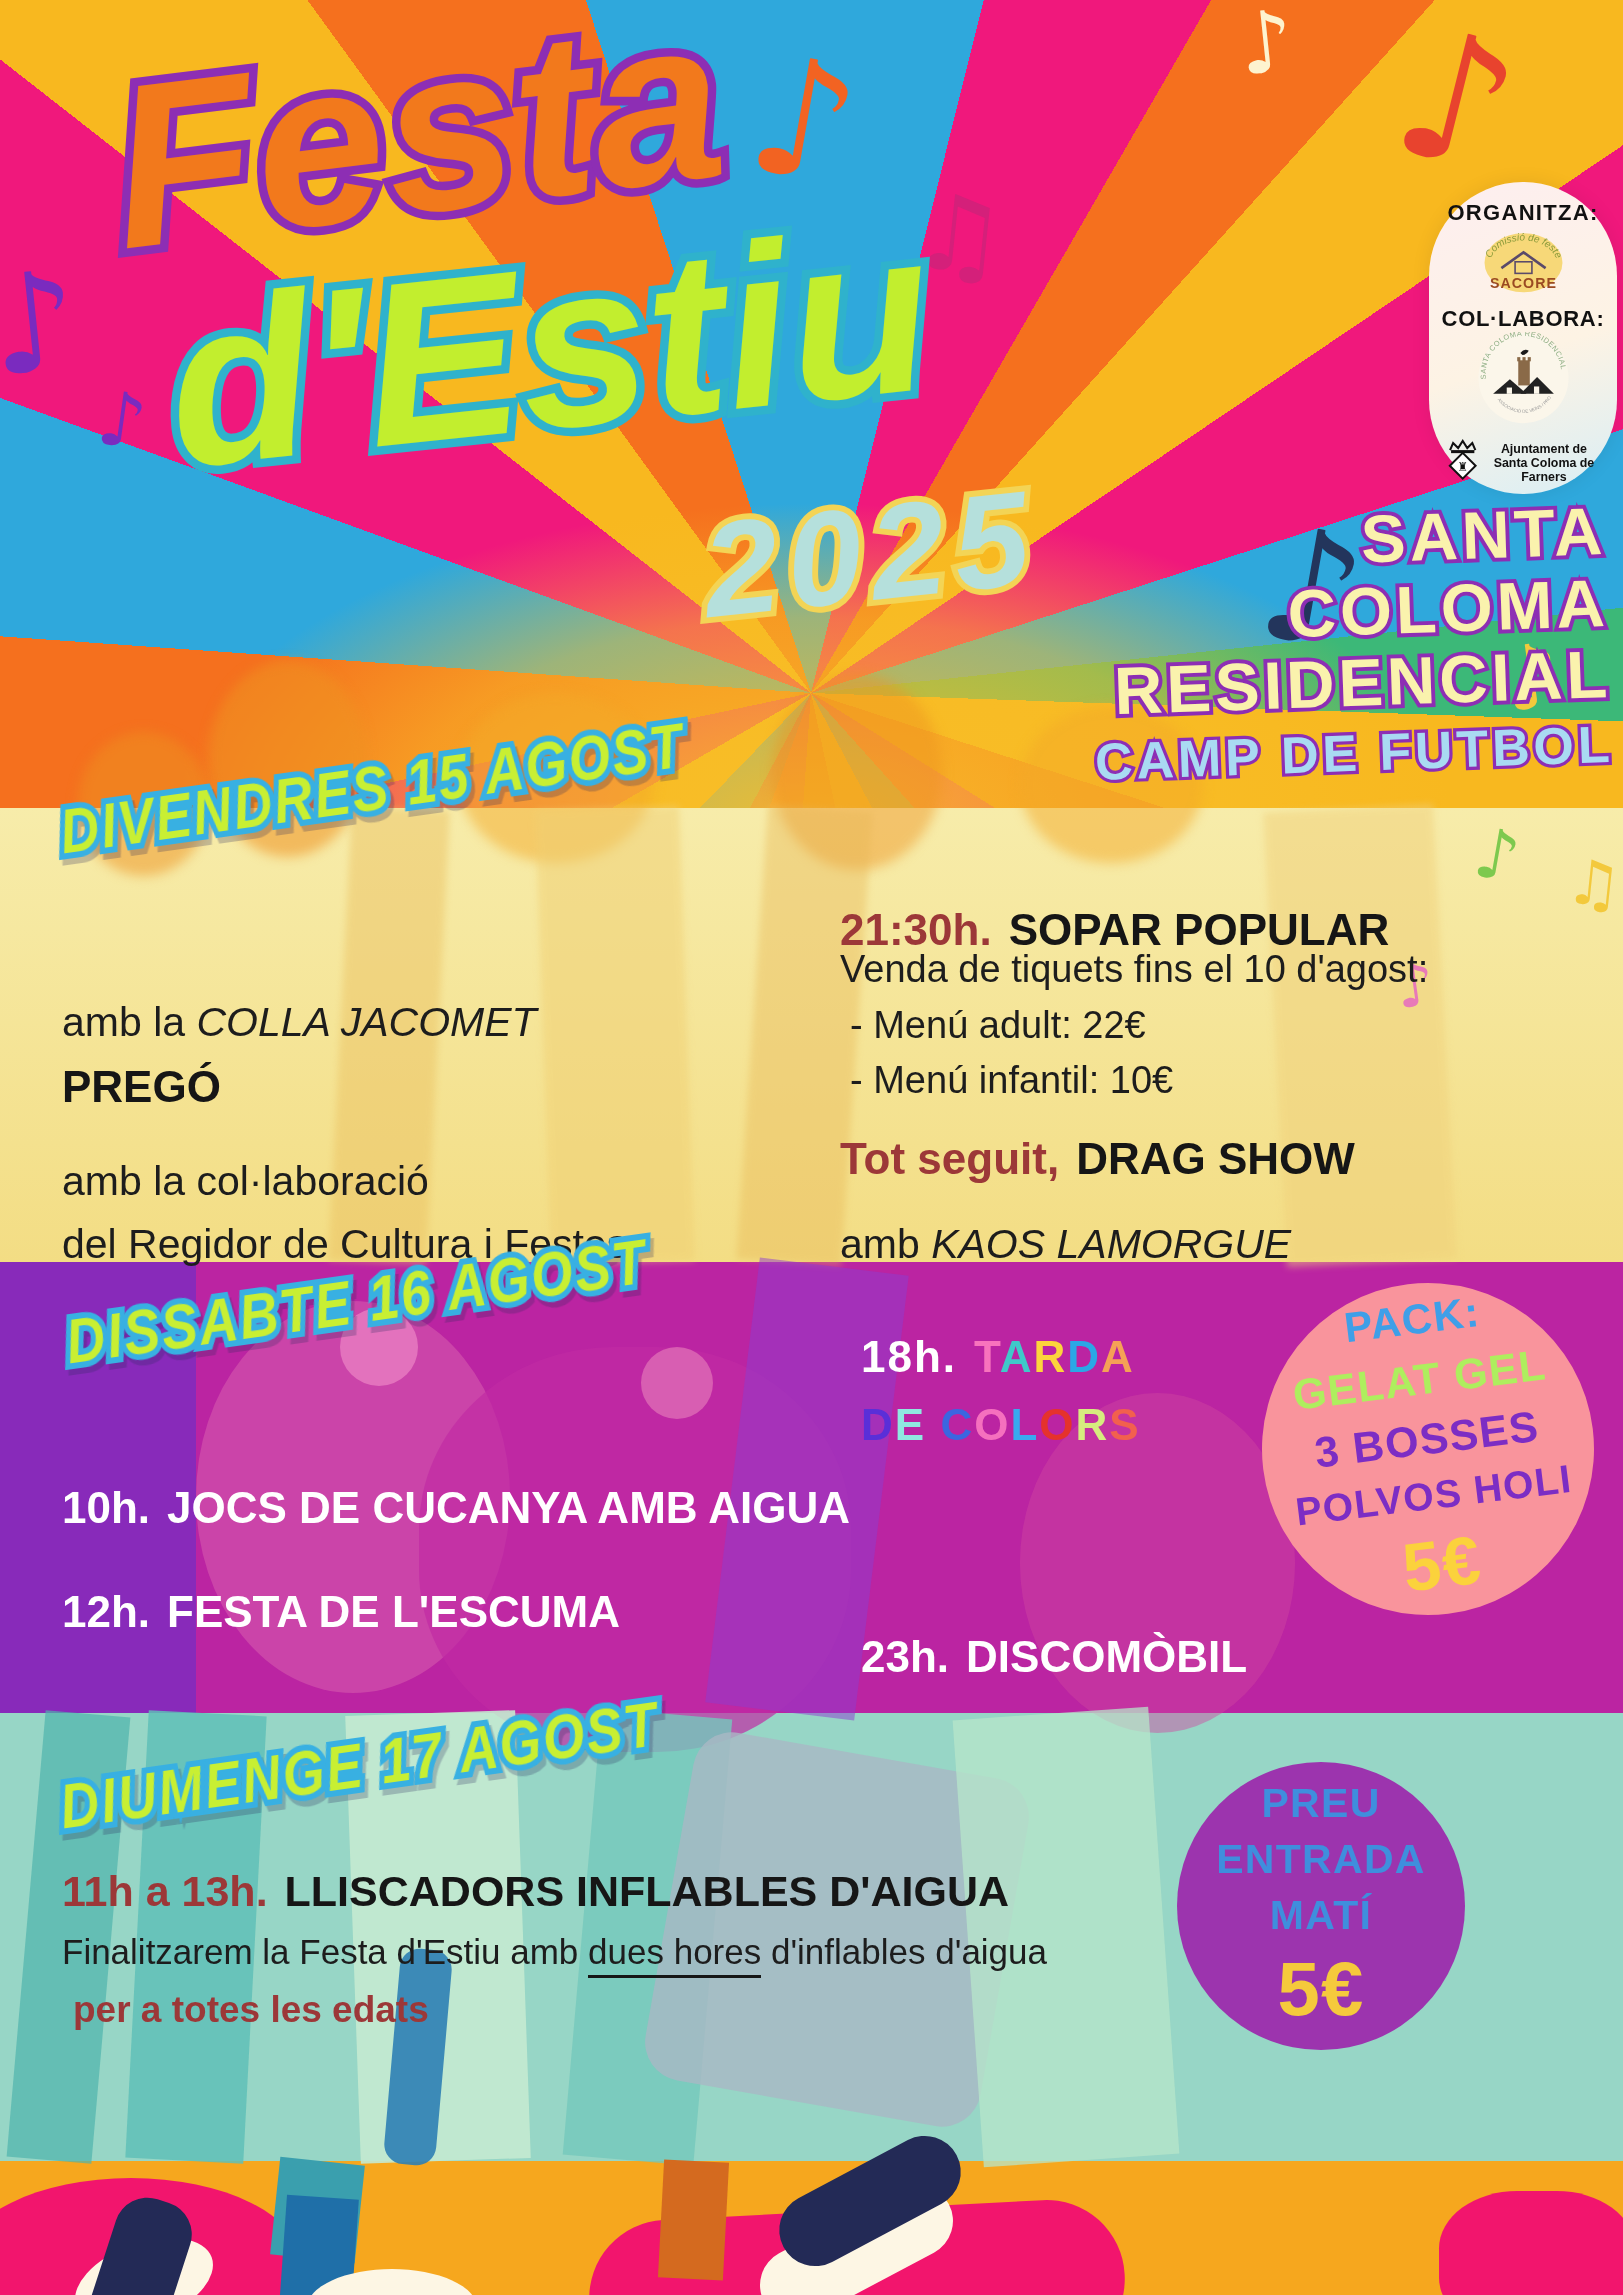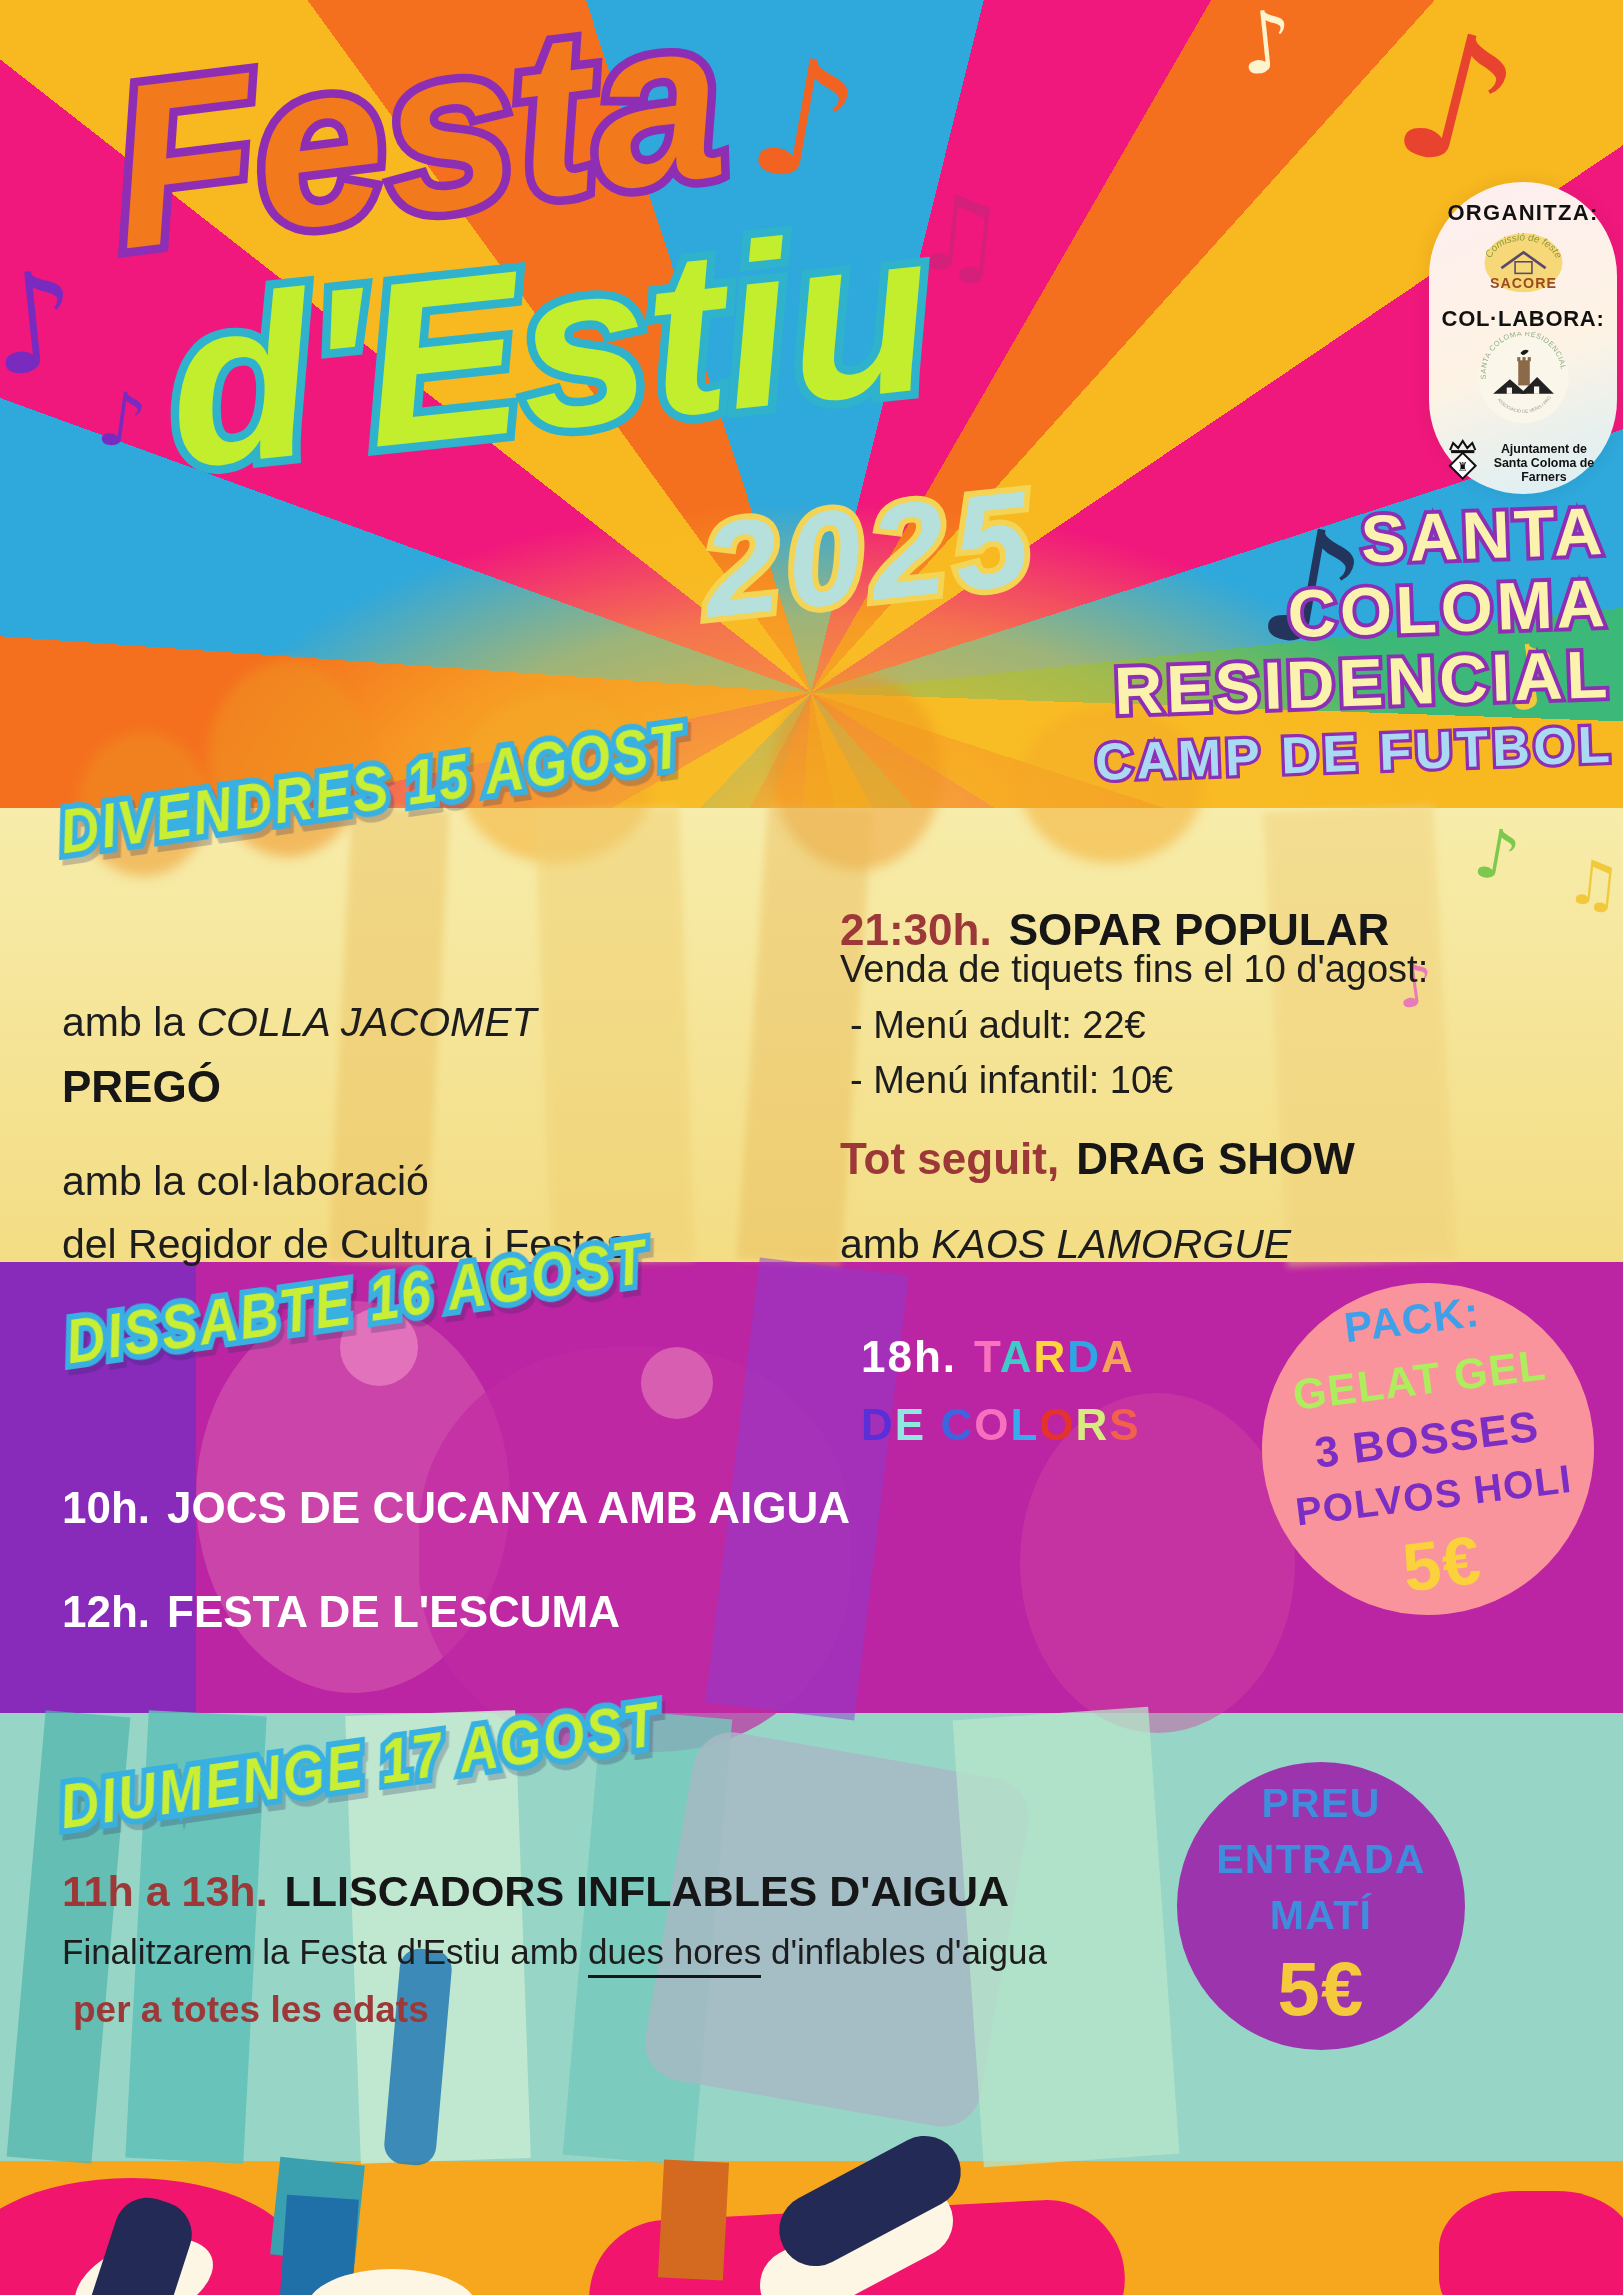--- a/index.html
+++ b/index.html
@@ -245,20 +245,23 @@
   <div class="row fs68 t-wht-b" style="left:62px;top:1486px;">
     <span class="gap">10h.</span><span>JOCS DE CUCANYA AMB AIGUA</span>
   </div>
   <div class="row fs68 t-wht-b" style="left:62px;top:1590px;">
     <span class="gap">12h.</span><span>FESTA DE L'ESCUMA</span>
   </div>
   <div class="row fs68 t-wht-b" style="left:861px;top:1335px;letter-spacing:2px;">
     <span class="gap">18h.</span><span><span style="color: rgb(248, 115, 189);">T</span><span style="color: rgb(63, 201, 201);">A</span><span style="color: rgb(252, 212, 60);">R</span><span style="color: rgb(43, 167, 230);">D</span><span style="color: rgb(245, 161, 86);">A</span></span>
   </div>
   <div class="row fs68 t-wht-b" style="left:861px;top:1403px;letter-spacing:2px;"><span style="color: rgb(90, 47, 216);">D</span><span style="color: rgb(143, 232, 224);">E</span><span style="color: rgb(255, 255, 255);"> </span><span style="color: rgb(59, 102, 224);">C</span><span style="color: rgb(245, 112, 190);">O</span><span style="color: rgb(56, 170, 240);">L</span><span style="color: rgb(229, 50, 44);">O</span><span style="color: rgb(214, 236, 126);">R</span><span style="color: rgb(242, 96, 78);">S</span></div>
+  <div class="row fs68 t-wht-b" style="left:861px;top:1635px;">
+    <span class="gap">23h.</span><span>DISCOMÒBIL</span>
+  </div>
   <div class="badge pack-badge">
     <div class="pack-l1">PACK:</div>
     <div class="pack-l2">GELAT GEL</div>
     <div class="pack-l3">3 BOSSES</div>
     <div class="pack-l4">POLVOS HOLI</div>
     <div class="pack-price">5€</div>
   </div>
 
   <div class="ol day-header hdr-sun">
     <span class="stroke">DIUMENGE 17 AGOST</span>

